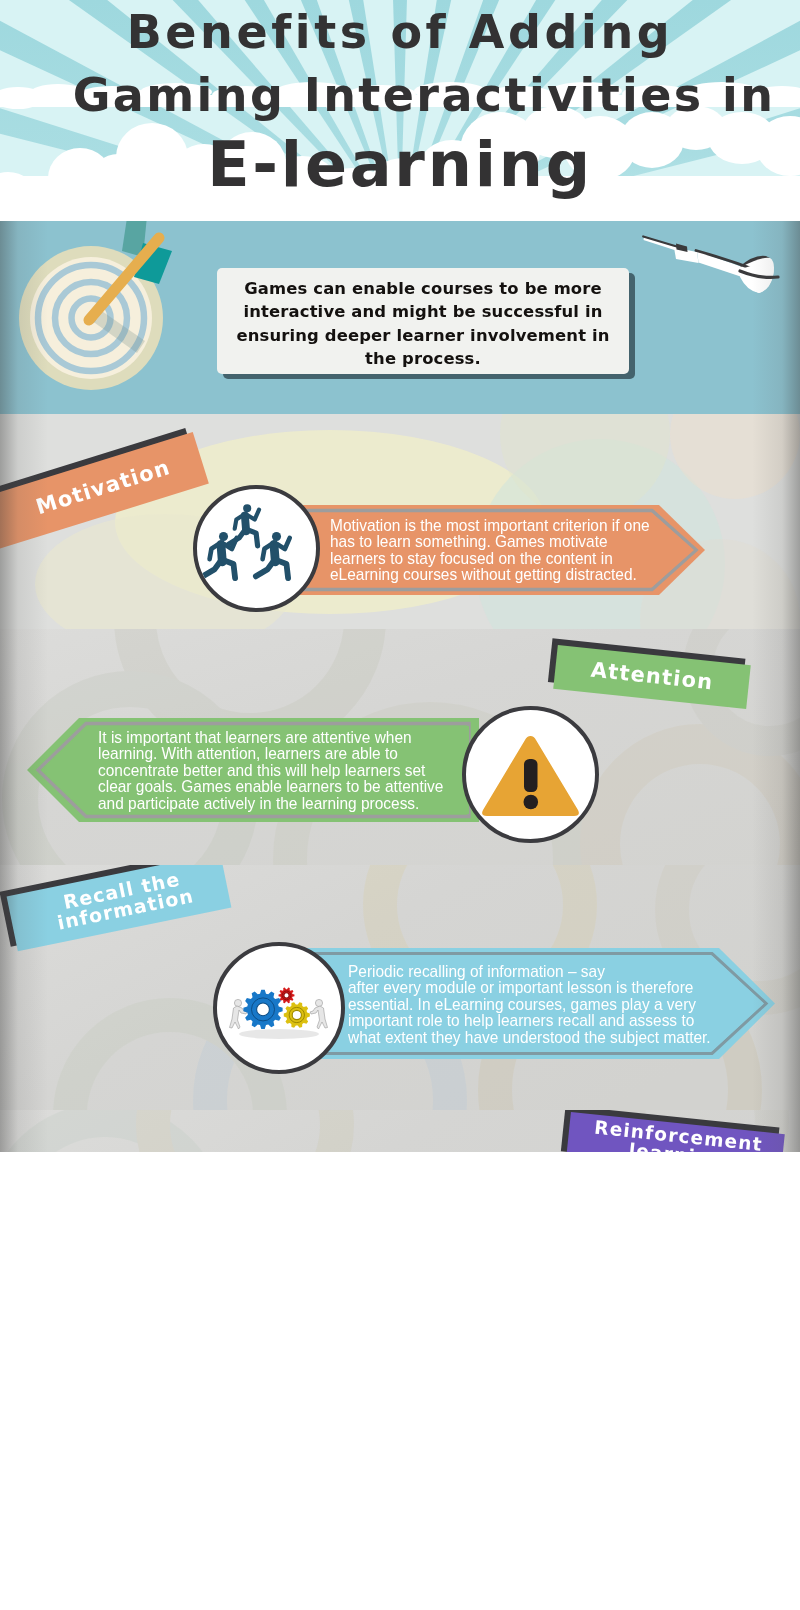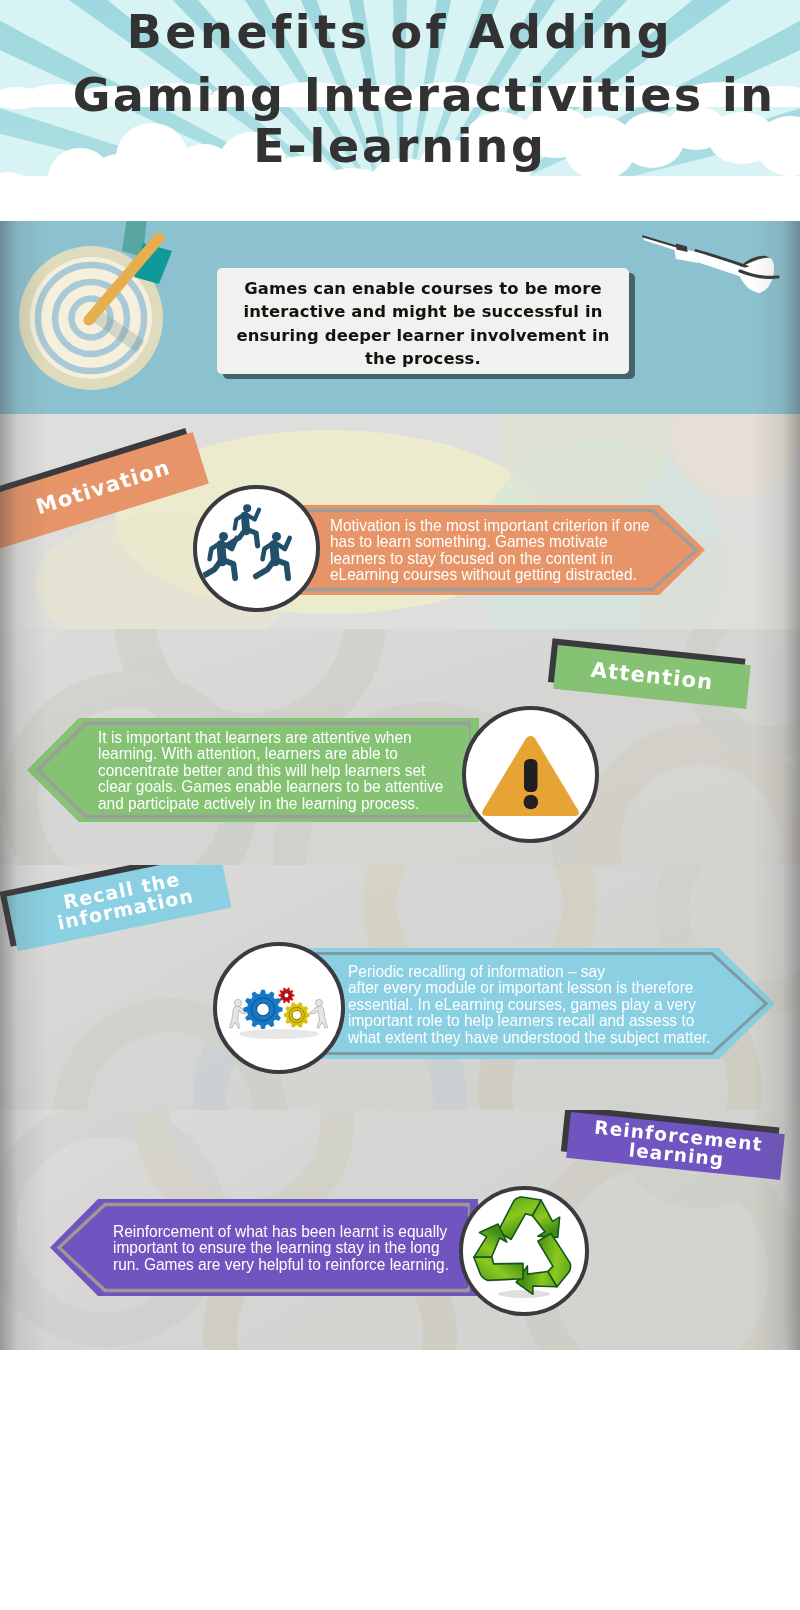--- a/index.html
+++ b/index.html
@@ -1,30 +1,30 @@
 <!DOCTYPE html>
 <html><head>
 <meta charset="utf-8">
 <title>Benefits of Adding Gaming Interactivities in E-learning</title>
 <style>
   html,body{margin:0;padding:0;background:#fff;}
   body{width:800px;height:1610px;overflow:hidden;font-family:"Liberation Sans",sans-serif;}
-  .page{position:relative;width:800px;height:1350px;overflow:hidden;background:#c2410c;-webkit-font-smoothing:antialiased;}
+  .page{position:relative;width:800px;height:1152px;overflow:hidden;background:#c2410c;-webkit-font-smoothing:antialiased;}
 
   
   .hdr{position:absolute;left:0;top:0;width:800px;height:222px;overflow:hidden;
        background:linear-gradient(180deg,#c9ecee 0%,#d4f0f1 40%,#e6f6f7 100%);}
   .rays{position:absolute;left:0;top:0;width:800px;height:222px;}
   .clouds{position:absolute;left:0;top:0;width:800px;height:222px;}
   .hdr-title{position:absolute;left:0;top:0px;width:800px;text-align:center;z-index:6;
        font-family:"DejaVu Sans",sans-serif;font-weight:bold;color:#333233;}
   .tl{display:block;line-height:1.0;white-space:nowrap;}
   .tl1{font-size:46px;letter-spacing:3.6px;position:absolute;left:0;top:9px;width:800px;}
   .tl2{font-size:46px;letter-spacing:2.4px;position:absolute;left:0;top:72px;width:800px;padding-left:24px;}
-  .tl3{font-size:46px;letter-spacing:2.8px;position:absolute;left:0;top:123px;width:800px;}
+  .tl3{font-size:62px;letter-spacing:2.8px;position:absolute;left:0;top:134px;width:800px;}
 
   
   .band{position:absolute;left:0;width:800px;overflow:hidden;}
   .vig{position:absolute;left:0;top:0;width:800px;height:100%;pointer-events:none;z-index:20;
     background:linear-gradient(90deg, rgba(60,60,60,.40) 0px, rgba(90,90,90,.13) 18px, rgba(255,255,255,0) 48px,
       rgba(255,255,255,0) calc(100% - 48px), rgba(90,90,90,.13) calc(100% - 18px), rgba(60,60,60,.40) 100%);}
 
   
   .ribbon{position:absolute;z-index:8;box-shadow:-6px -6px 0 #3a3a3e;}
   .ribbon-txt{position:absolute;left:0;top:0;width:100%;height:100%;

